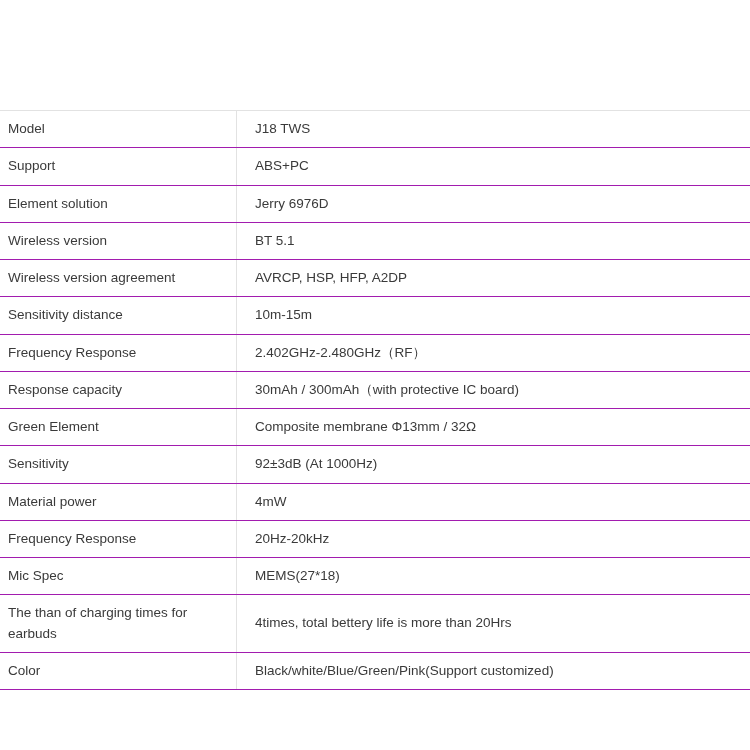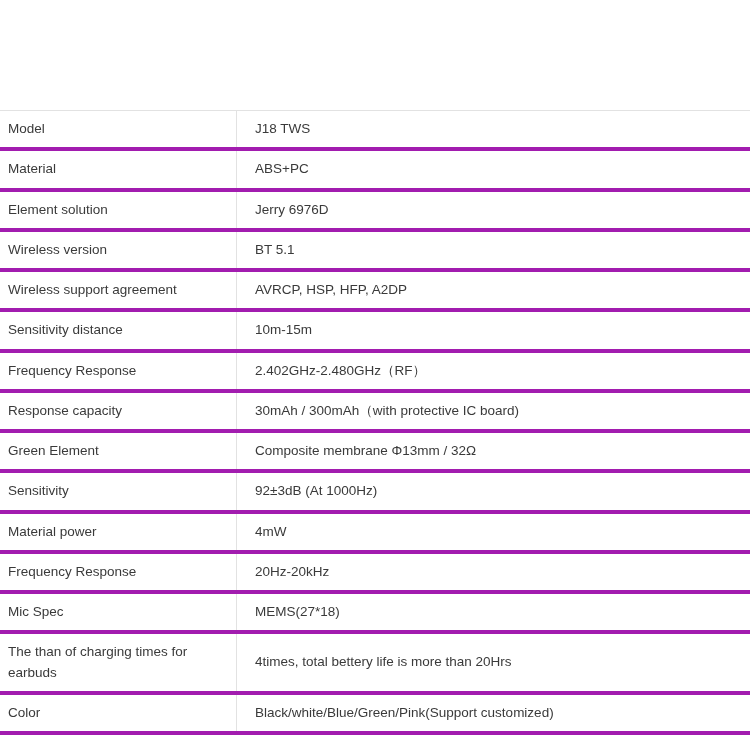--- a/index.html
+++ b/index.html
@@ -30,21 +30,21 @@
     border-collapse: collapse;
     width: 750px;
     table-layout: fixed;
     font-size: 13.5px;
   }
   table.spec-table tr {
     background: #ffffff;
   }
   table.spec-table td {
     border-top: 1px solid #e2e2e2;
-    border-bottom: 4px solid #a21caf;
+    border-bottom: 1px solid #a21caf;
     padding: 8px 10px 8px 8px;
     vertical-align: middle;
     line-height: 1.5;
     color: #3a3a3a;
     font-weight: 400;
   }
   table.spec-table td.label-cell {
     width: 218px;
     border-right: 1px solid #e2e2e2;
     padding-left: 8px;
@@ -62,33 +62,33 @@
 
 <div class="page">
   <div class="spec-table-wrap">
     <table class="spec-table">
       <tbody>
         <tr>
           <td class="label-cell">Model</td>
           <td class="value-cell">J18 TWS</td>
         </tr>
         <tr>
-          <td class="label-cell">Material</td>
+          <td class="label-cell">Support</td>
           <td class="value-cell">ABS+PC</td>
         </tr>
         <tr>
           <td class="label-cell">Element solution</td>
           <td class="value-cell">Jerry 6976D</td>
         </tr>
         <tr>
           <td class="label-cell">Wireless version</td>
           <td class="value-cell">BT 5.1</td>
         </tr>
         <tr>
-          <td class="label-cell">Wireless support agreement</td>
+          <td class="label-cell">Wireless version agreement</td>
           <td class="value-cell">AVRCP, HSP, HFP, A2DP</td>
         </tr>
         <tr>
           <td class="label-cell">Sensitivity distance</td>
           <td class="value-cell">10m-15m</td>
         </tr>
         <tr>
           <td class="label-cell">Frequency Response</td>
           <td class="value-cell">2.402GHz-2.480GHz（RF）</td>
         </tr>

